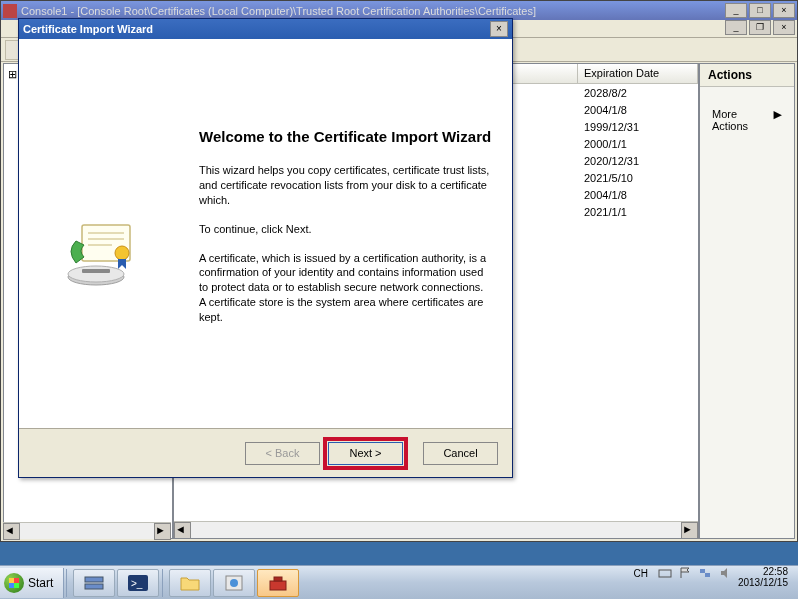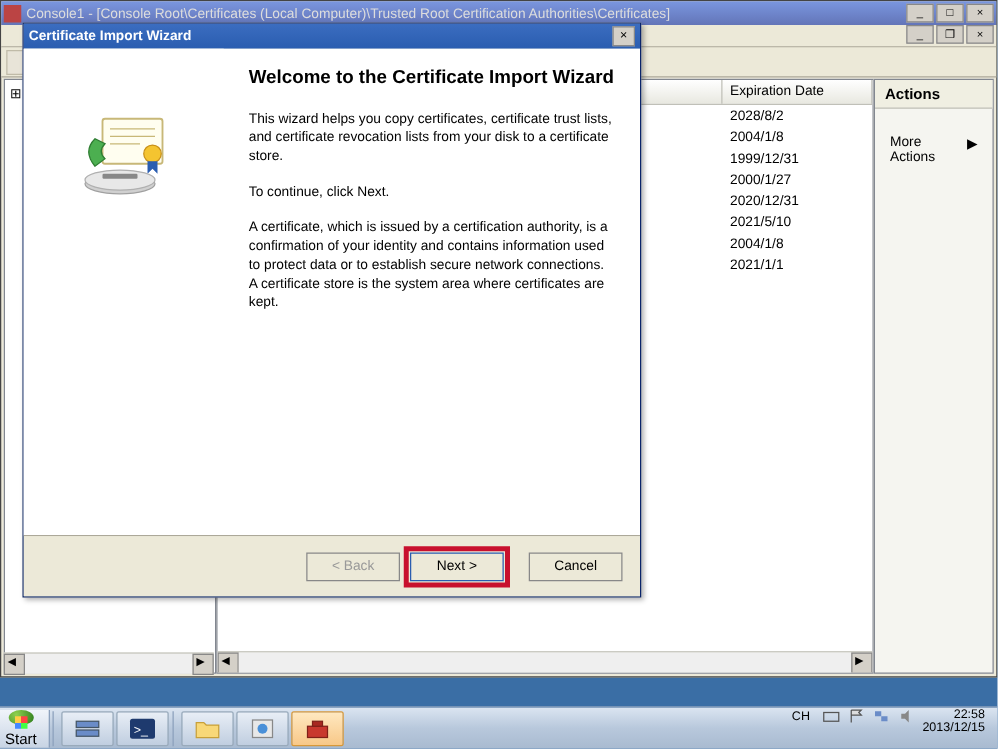--- a/index.html
+++ b/index.html
@@ -38,37 +38,37 @@
 .hscroll { height: 17px; background: #e8e8e0; border-top: 1px solid #c0c0b8; display: flex; }
 .hscroll .sbtn { width: 17px; height: 17px; background: #d4d0c8; border: 1px solid #888; }
 .hscroll .strack { flex: 1; background: #efefef; }
 
 
 .wizard { position: absolute; top: 18px; left: 18px; width: 495px; height: 460px; background: #ece9d8; border: 1px solid #0a246a; box-shadow: 2px 2px 4px rgba(0,0,0,0.3); z-index: 10; }
 .wizard-titlebar { height: 20px; background: linear-gradient(to bottom, #3b6dc0, #2a5db0); color: #fff; display: flex; align-items: center; padding: 0 4px; font-weight: bold; font-size: 11px; }
 .wizard-titlebar .wtitle { flex: 1; }
 .wizard-titlebar .wclose { width: 18px; height: 16px; background: #d4d0c8; color: #000; border: 1px solid #888; text-align: center; line-height: 13px; font-size: 10px; cursor: pointer; font-weight: normal; }
 
-.wizard-content { display: flex; height: 390px; background: #fff; border-bottom: 1px solid #aca899; }
+.wizard-content { display: flex; height: 390px; background: #fff; border-bottom: 1px solid #aca899; align-items: center; }
 .wizard-left { width: 160px; background: #fff; display: flex; align-items: flex-start; justify-content: center; padding-top: 50px; }
 .wizard-right { flex: 1; padding: 14px 20px; }
 .wizard-heading { font-size: 15px; font-weight: bold; margin-bottom: 18px; font-family: Tahoma, Arial; color: #000; }
 .wizard-para { font-size: 11px; line-height: 1.35; margin-bottom: 14px; color: #000; }
 
 .wizard-buttons { height: 48px; display: flex; align-items: center; justify-content: flex-end; gap: 8px; padding: 0 14px; background: #ece9d8; }
 .wbtn { width: 75px; height: 23px; background: #ece9d8; border: 1px solid #888; font-size: 11px; cursor: pointer; }
 .wbtn:disabled { color: #999; }
 .wbtn.highlight { outline: 4px solid #c8102e; outline-offset: 1px; border: 1px solid #2a5db0; }
 
 
 .cert-icon { width: 90px; height: 80px; }
 
 
 .taskbar { position: absolute; bottom: 0; left: 0; right: 0; height: 34px; background: linear-gradient(to bottom, #dbe5f1, #b8c8dc 50%, #a8bad0); border-top: 1px solid #8ba0bc; display: flex; align-items: center; }
-.start-btn { height: 30px; padding: 0 10px 0 4px; display: flex; align-items: center; gap: 4px; background: linear-gradient(to bottom, #f0f4fa, #c8d4e4); border-right: 1px solid #8ba0bc; cursor: pointer; font-size: 12px; flex-direction: column; }
+.start-btn { height: 30px; padding: 0 10px 0 4px; display: flex; align-items: center; gap: 4px; background: linear-gradient(to bottom, #f0f4fa, #c8d4e4); border-right: 1px solid #8ba0bc; cursor: pointer; font-size: 12px; }
 .start-orb { width: 20px; height: 20px; border-radius: 50%; background: radial-gradient(circle at 30% 30%, #8fd14f, #2a7a1a); position: relative; }
 .start-orb::after { content: ""; position: absolute; width: 10px; height: 10px; top: 5px; left: 5px; background: conic-gradient(#f44 0 25%, #4f4 25% 50%, #48f 50% 75%, #fc4 75% 100%); }
 .tb-sep { width: 4px; height: 28px; border-left: 1px solid #8ba0bc; margin: 0 2px; }
 .tb-item { width: 42px; height: 28px; background: linear-gradient(to bottom, #e8eef6, #c0cee0); border: 1px solid #9ab; margin: 0 1px; display: flex; align-items: center; justify-content: center; cursor: pointer; border-radius: 2px; }
 .tb-item.active { background: linear-gradient(to bottom, #ffe8c0, #f8c888); border-color: #d89838; }
 .tray { margin-left: auto; display: flex; align-items: flex-start; gap: 6px; padding: 0 6px; height: 100%; font-size: 10px; }
 .tray .lang { padding: 2px 4px; }
 .tray .tray-icon { width: 14px; height: 14px; }
 .tray .clock { text-align: right; line-height: 1.1; font-size: 10px; padding-right: 4px; }
 .tb-icon { width: 22px; height: 18px; }
@@ -116,21 +116,21 @@
         <div class="list-row">
             <div class="cell" style="flex:1">ation A...</div>
             <div class="cell" style="width:120px">2004/1/8</div>
           </div>
         <div class="list-row">
             <div class="cell" style="flex:1">Corp.</div>
             <div class="cell" style="width:120px">1999/12/31</div>
           </div>
         <div class="list-row">
             <div class="cell" style="flex:1">oot Au...</div>
-            <div class="cell" style="width:120px">2000/1/27</div>
+            <div class="cell" style="width:120px">2000/1/1</div>
           </div>
         <div class="list-row">
             <div class="cell" style="flex:1"></div>
             <div class="cell" style="width:120px">2020/12/31</div>
           </div>
         <div class="list-row">
             <div class="cell" style="flex:1">thority</div>
             <div class="cell" style="width:120px">2021/5/10</div>
           </div>
         <div class="list-row">
@@ -173,21 +173,21 @@
         <circle cx="68" cy="34" r="7" fill="#f4c430" stroke="#c89018"></circle>
         <path d="M64 40 L64 50 L68 46 L72 50 L72 40 Z" fill="#2a5db0"></path>
         <path d="M22 22 Q12 32 22 44 L30 38 Q24 32 30 26 Z" fill="#4caf50" stroke="#2e7d32"></path>
         <ellipse cx="42" cy="58" rx="28" ry="8" fill="#d0d0d0" stroke="#a0a0a0"></ellipse>
         <ellipse cx="42" cy="55" rx="28" ry="8" fill="#e8e8e8" stroke="#b0b0b0"></ellipse>
         <rect x="28" y="50" width="28" height="4" rx="1" fill="#888"></rect>
       </svg>
     </div>
     <div class="wizard-right">
       <div class="wizard-heading">Welcome to the Certificate Import Wizard</div>
-      <div class="wizard-para">This wizard helps you copy certificates, certificate trust lists, and certificate revocation lists from your disk to a certificate store.</div>
+      <div class="wizard-para">This wizard helps you copy certificates, certificate trust lists, and certificate revocation lists from your disk to a certificate which.</div>
       <div class="wizard-para">To continue, click Next.</div>
       <div class="wizard-para">A certificate, which is issued by a certification authority, is a confirmation of your identity and contains information used to protect data or to establish secure network connections. A certificate store is the system area where certificates are kept.</div>
     </div>
   </div>
   <div class="wizard-buttons">
     <button class="wbtn" disabled="">&lt; Back</button>
     <button class="wbtn highlight">Next &gt;</button>
     <button class="wbtn" style="margin-left:12px">Cancel</button>
   </div>
 </div>

